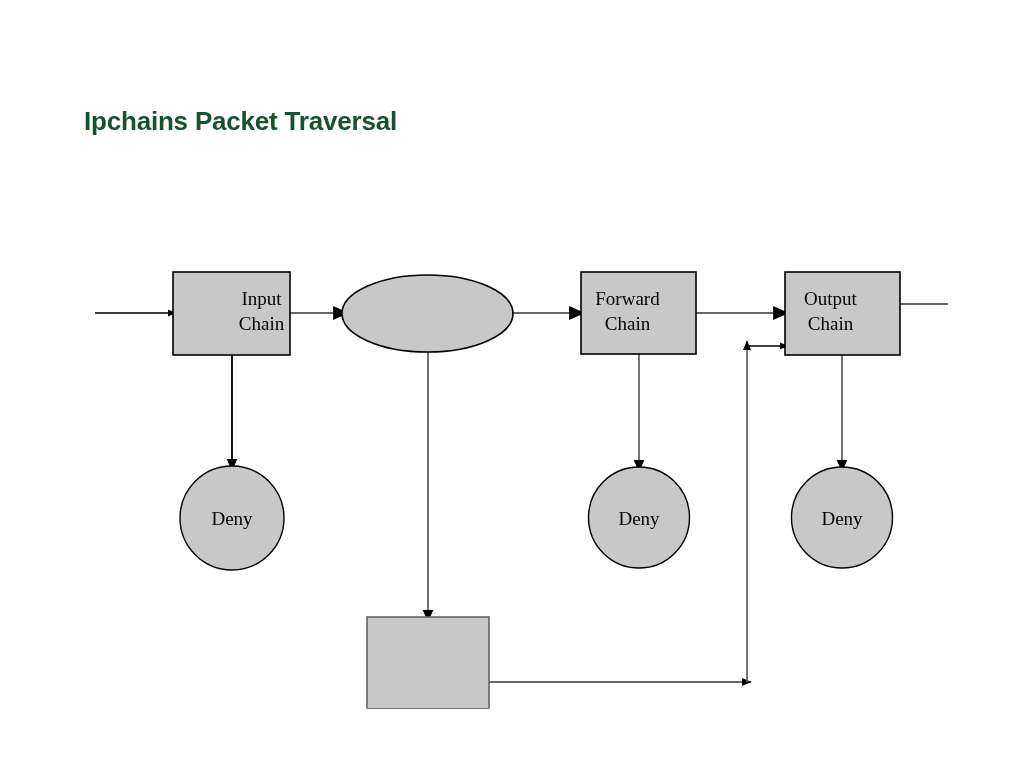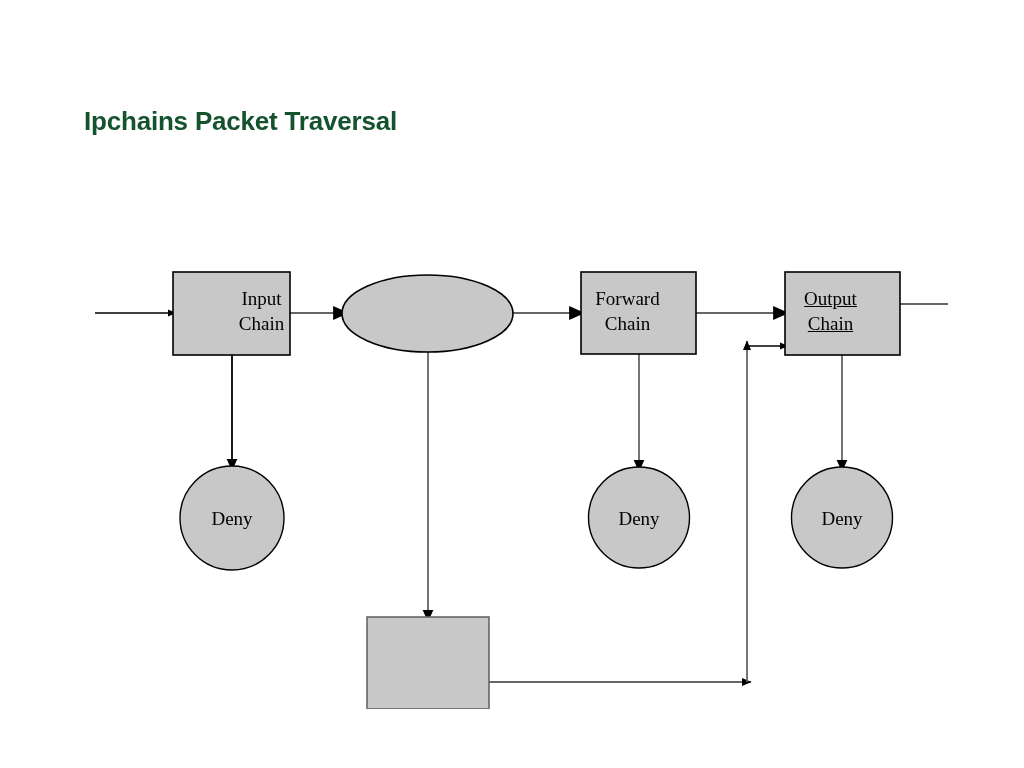--- a/index.html
+++ b/index.html
@@ -154,21 +154,21 @@
     </g>
   </svg>
 
   <div class="node-label" style="left:173px; top:286px; width:117px;margin-left:30px;">Input
 Chain</div>
 
 
   <div class="node-label" style="left:581px; top:286px; width:93px;">Forward
 Chain</div>
 
-  <div class="node-label" style="left:785px; top:286px; width:91px;text-decoration:underline;">Output
+  <div class="node-label" style="left:785px; top:286px; width:91px;">Output
 Chain</div>
 
   <div class="node-label" style="left:180px; top:506px; width:104px;">Deny</div>
 
   <div class="node-label" style="left:588px; top:506px; width:102px;">Deny</div>
 
   <div class="node-label" style="left:791px; top:506px; width:102px;">Deny</div>
 
 
   <div class="clip-mask"></div>

